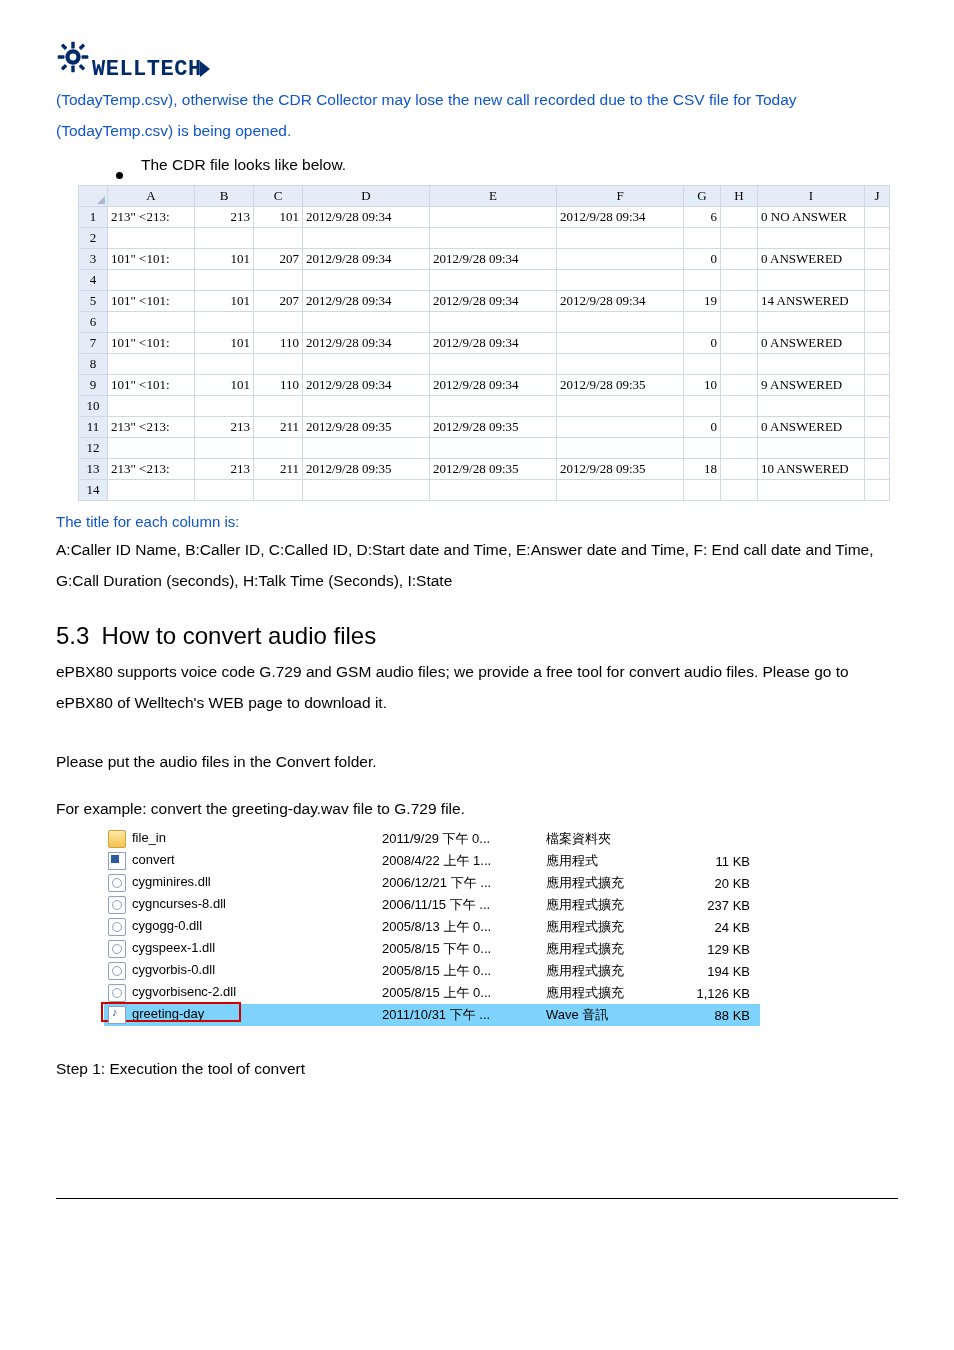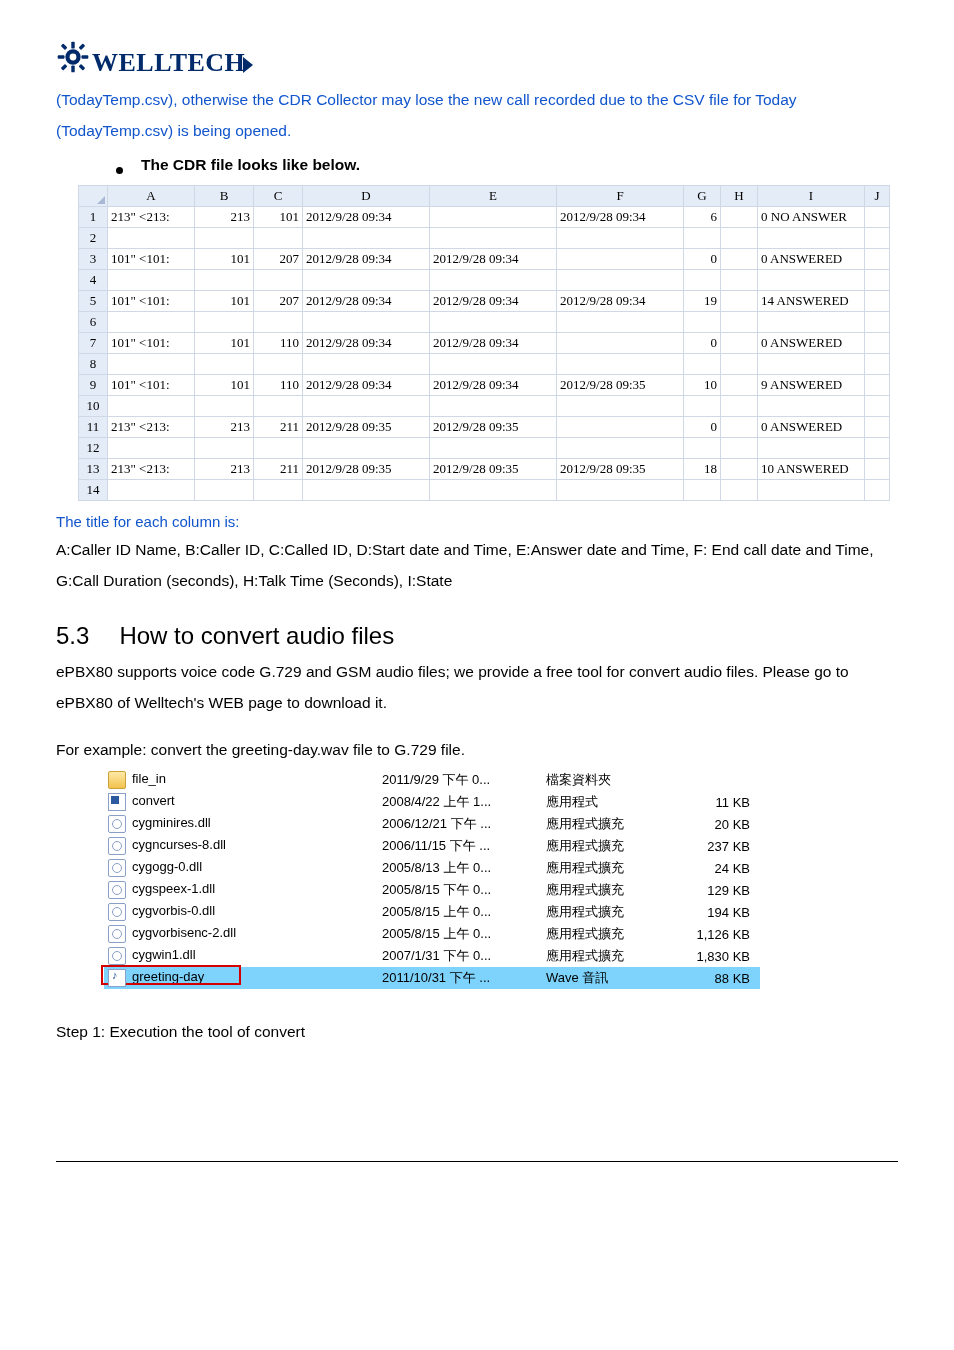--- a/index.html
+++ b/index.html
@@ -20,50 +20,49 @@
     margin-bottom: 10px;
   }
   .logo-gear {
     width: 34px;
     height: 34px;
     margin-right: 2px;
     position: relative;
   }
   .logo-gear svg { display:block; }
   .logo-text {
-    font-family: Liberation Serif, serif;
+    font-family: Liberation Mono, monospace;
     font-weight: 900;
-    font-size: 26px;
+    font-size: 22px;
     color: #002a6a;
     letter-spacing: 0.5px;
     position: relative;
-    top: 6px;
+    top: 12px;
   }
   .logo-text .tail {
     display:inline-block;
     width:0;height:0;
     border-top:8px solid transparent;
     border-bottom:8px solid transparent;
     border-left:10px solid #002a6a;
     margin-left:-2px;
     position:relative;top:2px;
   }
   .intro-blue {
     color: #1155cc;
     font-size: 15.5px;
     line-height: 2.0;
     margin: 6px 0 0 0;
   }
   .bullet-row {
     display:flex;
-    align-items:center;
+    align-items:flex-end;
     margin: 4px 0 6px 60px;
     font-size: 15.5px;
     line-height: 1.9;
-    font-weight: bold;
   }
   .bullet-dot {
     width:7px;height:7px;border-radius:50%;background:#000;
     margin:12px 18px 0 0;
     flex:0 0 auto;
   }
 
   
   .sheet {
     border-collapse: collapse;
@@ -110,21 +109,21 @@
     font-size:15.5px;
     line-height:2.0;
     margin:4px 0;
   }
   h2.section {
     font-family: Verdana, Arial, sans-serif;
     font-size: 24px;
     font-weight: normal;
     margin: 26px 0 6px 0;
   }
-  h2.section .secnum { margin-right: 30px; }
+  h2.section .secnum { margin-right: 12px; }
 
   
   .filelist {
     border-collapse: collapse;
     font-family: "Microsoft JhengHei", Arial, sans-serif;
     font-size: 13px;
     color:#000;
     margin: 2px 0 0 48px;
   }
   .filelist td {
@@ -405,20 +404,21 @@
     </table>
 
   <p class="subhead-blue">The title for each column is:</p>
   <p class="body-text">A:Caller ID Name, B:Caller ID, C:Called ID, D:Start date and Time, E:Answer date and Time, F: End call date and Time, G:Call Duration (seconds), H:Talk Time (Seconds), I:State</p>
 
   <h2 class="section">
     <span class="secnum">5.3</span><span>How to convert audio files</span>
   </h2>
 
   <p class="body-text">ePBX80 supports voice code G.729 and GSM audio files; we provide a free tool for convert audio files. Please go to ePBX80 of Welltech's WEB page to download it.</p>
+  <p class="body-text" style="margin-top:28px">Please put the audio files in the Convert folder.</p>
   <p class="body-text" style="margin-top:16px">For example: convert the greeting-day.wav file to G.729 file.</p>
 
   <table class="filelist" id="filelist">
       <tbody>
         <tr class="">
           <td style="position:relative;min-width:260px"><span class="icon ico-folder"></span><span>file_in</span></td>
           <td style="min-width:150px">2011/9/29 下午 0...</td>
           <td style="min-width:110px">檔案資料夾</td>
           <td class="size"></td>
         </tr>
@@ -456,26 +456,20 @@
           <td style="position:relative;min-width:260px"><span class="icon ico-gear"></span><span>cygvorbis-0.dll</span></td>
           <td style="min-width:150px">2005/8/15 上午 0...</td>
           <td style="min-width:110px">應用程式擴充</td>
           <td class="size">194 KB</td>
         </tr>
         <tr class="">
           <td style="position:relative;min-width:260px"><span class="icon ico-gear"></span><span>cygvorbisenc-2.dll</span></td>
           <td style="min-width:150px">2005/8/15 上午 0...</td>
           <td style="min-width:110px">應用程式擴充</td>
           <td class="size">1,126 KB</td>
-        </tr>
-        <tr class="">
-          <td style="position:relative;min-width:260px"><span class="icon ico-gear"></span><span>cygwin1.dll</span></td>
-          <td style="min-width:150px">2007/1/31 下午 0...</td>
-          <td style="min-width:110px">應用程式擴充</td>
-          <td class="size">1,830 KB</td>
         </tr>
         <tr class=" selected boxed">
           <td style="position:relative;min-width:260px"><span class="red-box"></span><span class="icon ico-audio"></span><span>greeting-day</span></td>
           <td style="min-width:150px">2011/10/31 下午 ...</td>
           <td style="min-width:110px">Wave 音訊</td>
           <td class="size">88 KB</td>
         </tr>
       </tbody>
     </table>
 

